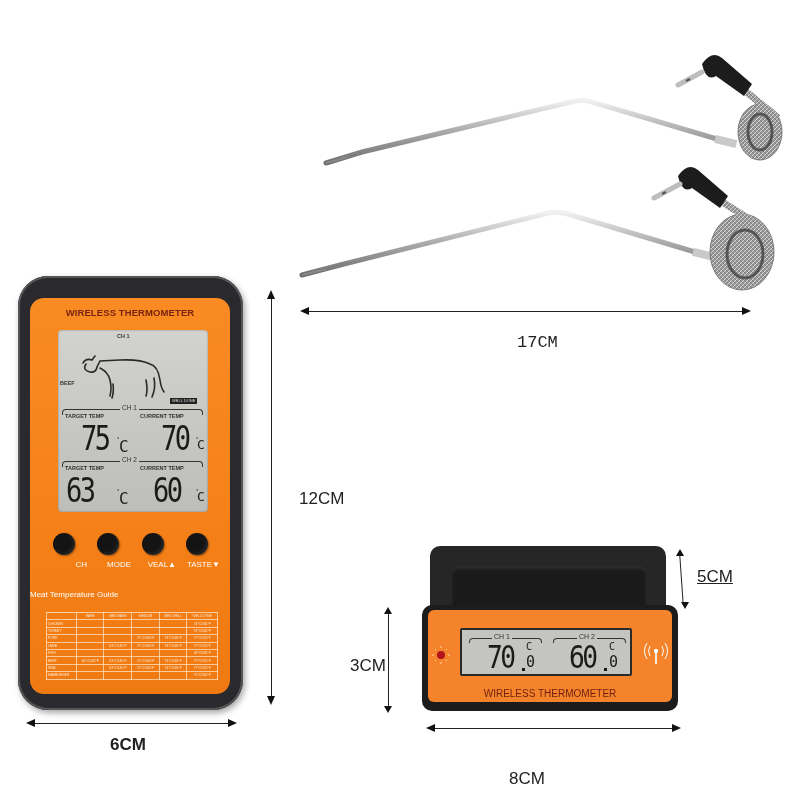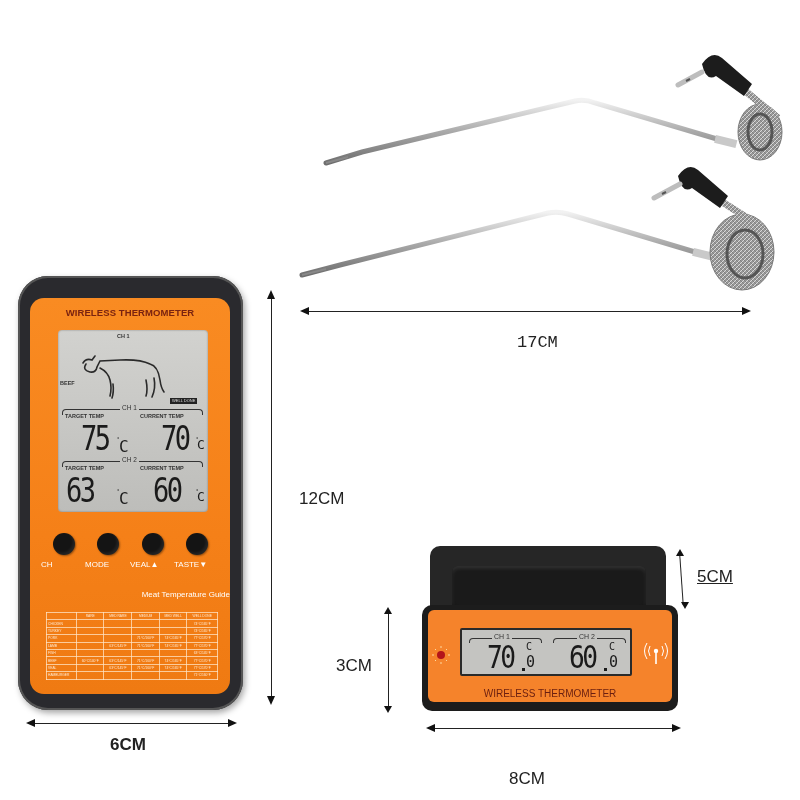--- a/index.html
+++ b/index.html
@@ -42,22 +42,22 @@
   .well-done-badge {
     background: #222; color: #ddd; font-size: 4px; padding: 0 2px; height: 6px; line-height: 6px;
   }
 
   
   .hw-btn {
     width: 22px; height: 22px; border-radius: 50%; background: #141414;
     box-shadow: inset -2px -2px 3px rgba(255,255,255,0.08), 1px 1px 2px rgba(0,0,0,0.4);
     cursor: pointer;
   }
-  .btn-label { font-size: 8px; color: #fff; text-align: left; width: 46px; }
-  .guide-title { font-size: 8px; color: #fff; text-align: right; }
+  .btn-label { font-size: 8px; color: #fff; text-align: right; width: 46px; }
+  .guide-title { font-size: 8px; color: #fff; text-align: left; }
 
   
   .guide-table {
     left: 46px; top: 612px; width: 172px; border-collapse: collapse;
   }
   .guide-table td {
     border: 0.6px solid rgba(255,230,200,0.75);
     font-size: 3.3px; color: #ffe8cf; height: 7.4px; padding: 0 1px; white-space: nowrap;
     text-align: center;
   }
@@ -345,21 +345,21 @@
   <div class="abs vline" style="left:681px; top:555px; height:50px; transform:rotate(-4deg);"></div>
   <div class="abs arr-u" style="left:676px; top:549px; border-bottom-width:7px;"></div>
   <div class="abs arr-d" style="left:681px; top:602px; border-top-width:7px;"></div>
   <div class="abs dim-label" style="left:697px; top:567px;text-decoration:underline;">5CM</div>
 </div>
 
 <div>
   <div class="abs vline" style="left:388px; top:612px; height:94px;"></div>
   <div class="abs arr-u" style="left:384px; top:607px; border-bottom-width:7px;"></div>
   <div class="abs arr-d" style="left:384px; top:706px; border-top-width:7px;"></div>
-  <div class="abs dim-label" style="left:336px; top:656px;text-align:right;">3CM</div>
+  <div class="abs dim-label" style="left:350px; top:656px;text-align:right;">3CM</div>
 </div>
 
 <div>
   <div class="abs hline" style="left:432px; top:728px; width:244px;"></div>
   <div class="abs arr-l" style="left:426px; top:724px;"></div>
   <div class="abs arr-r" style="left:672px; top:724px;"></div>
   <div class="abs dim-label" style="left:509px; top:741px;margin-top:28px;">8CM</div>
 </div>
 
 </body></html>

